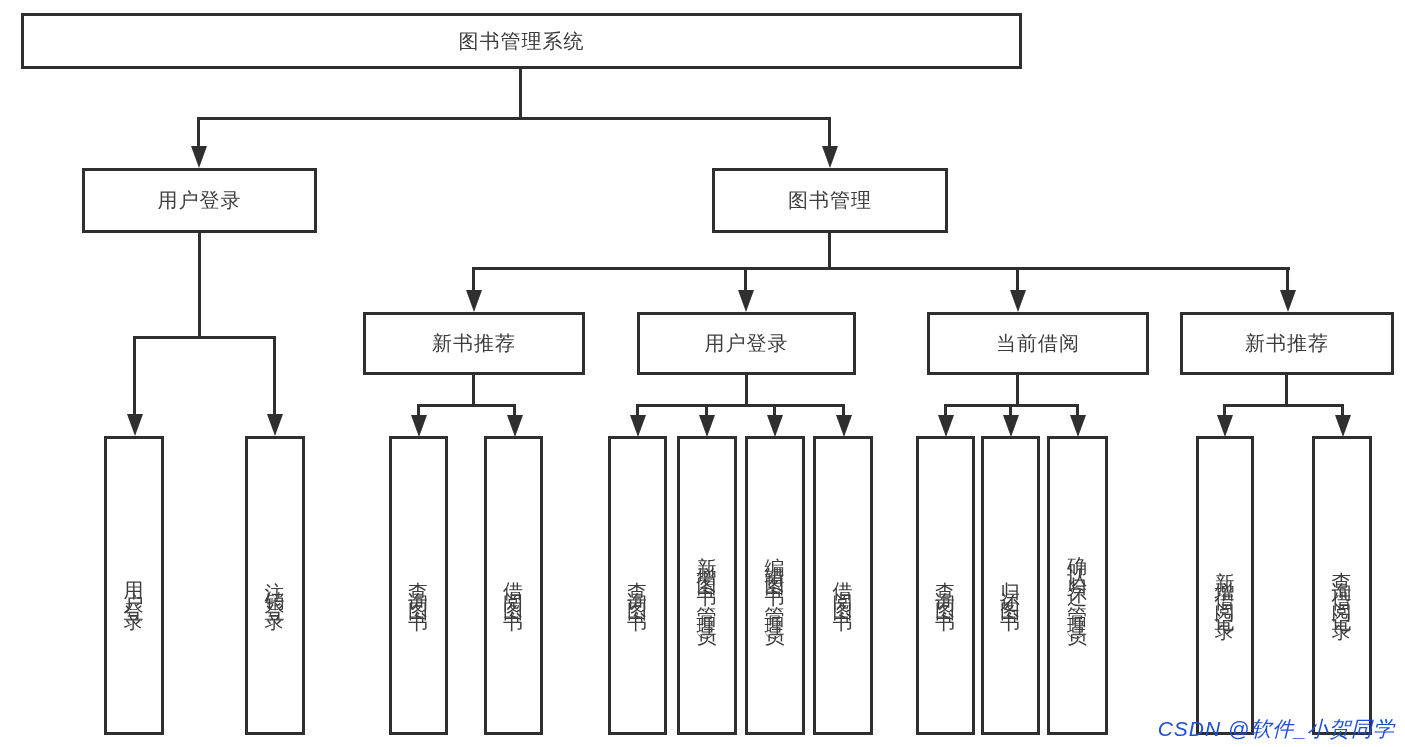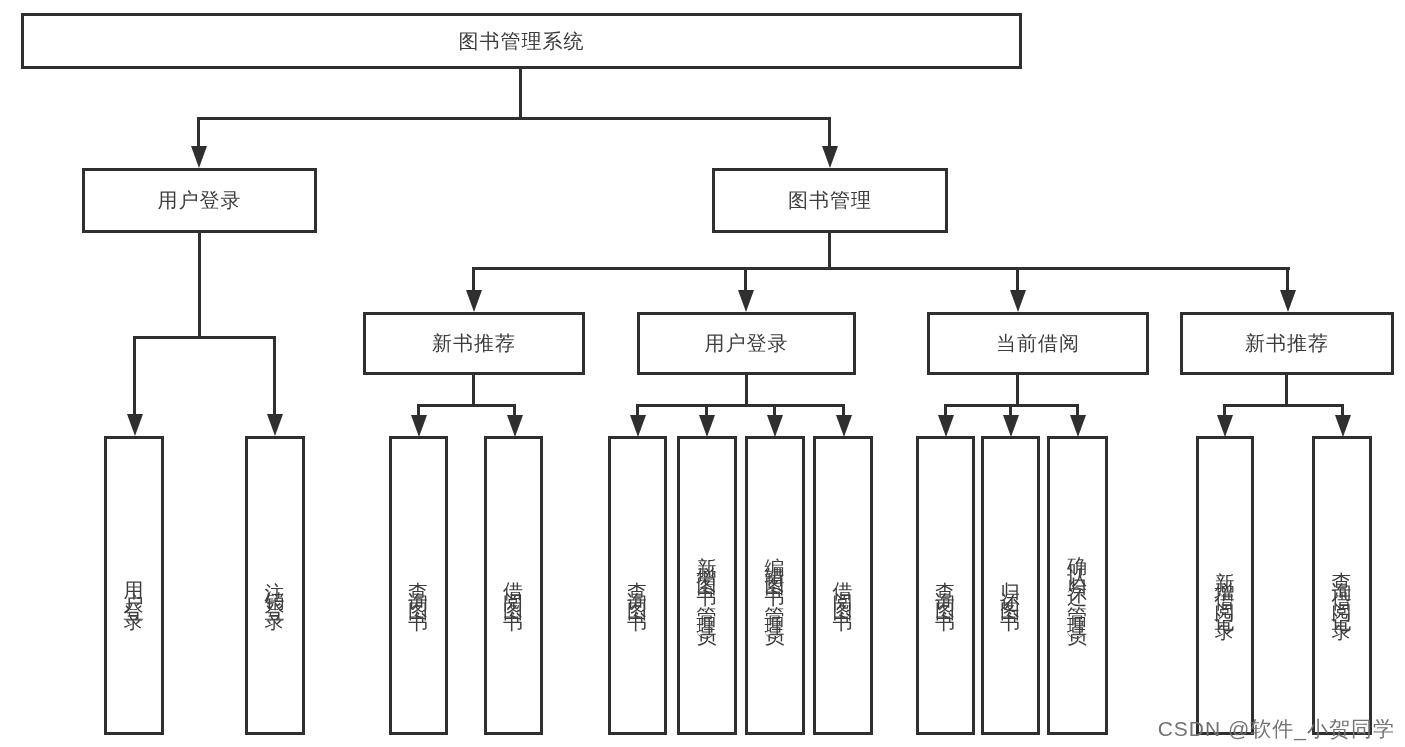--- a/index.html
+++ b/index.html
@@ -32,24 +32,25 @@
   .arr{
     position:absolute;width:0;height:0;
     border-left:8px solid transparent;
     border-right:8px solid transparent;
     border-top:22px solid #2f2f2f;
   }
   .watermark{
     position:absolute;
     right:10px;bottom:4px;
     font-size:21px;
-    color:#737373;
+    color:#1d4ed8;
     letter-spacing:1px;
     white-space:nowrap;
     z-index:10;
+    font-style:italic;
   }
 </style>
 </head>
 <body>
 
 <div id="canvas">
 
   <div class="box hlabel" style="left:21px;top:13px;width:1001px;height:56px;">
     <span>图书管理系统</span>
   </div>

